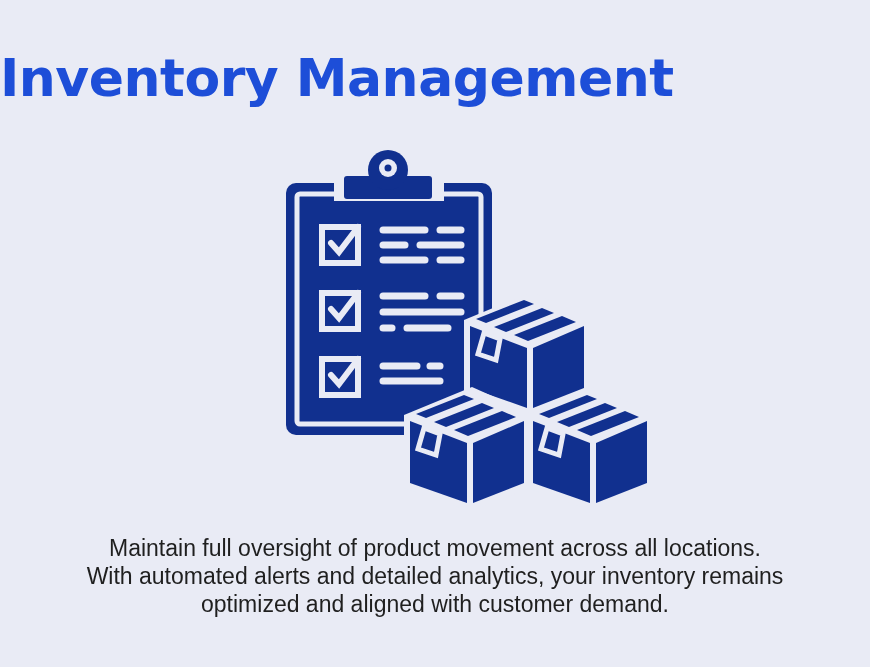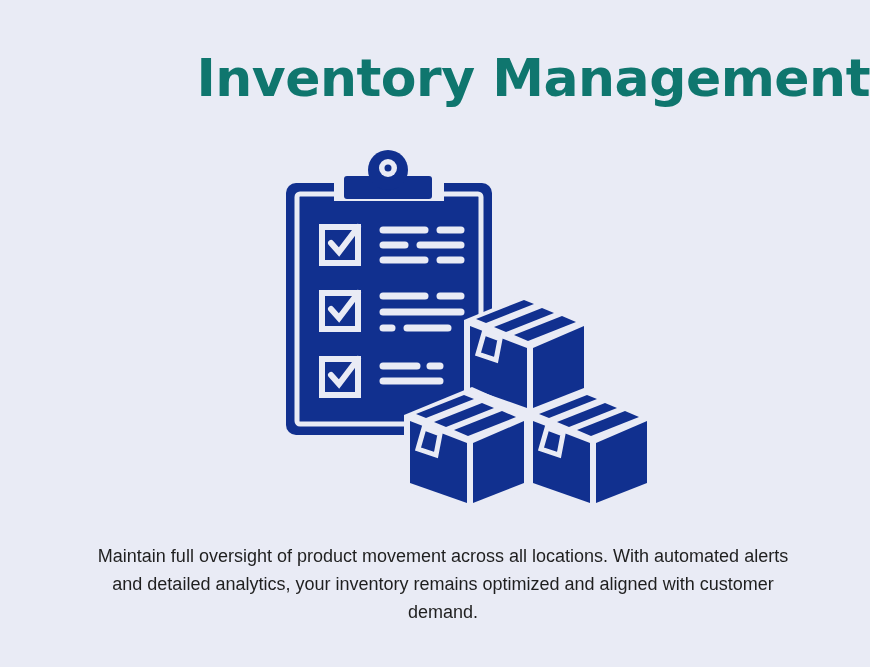--- a/index.html
+++ b/index.html
@@ -4,35 +4,35 @@
 <style>
   html, body { margin: 0; padding: 0; }
   body {
     width: 870px; height: 667px; overflow: hidden;
     background: #e9ebf5;
     font-family: "Liberation Sans", sans-serif;
     position: relative;
   }
   .title {
     position: absolute; left: 0; top: 48px; width: 870px;
-    text-align: right;
+    text-align: left;
     font-family: "DejaVu Sans", sans-serif;
     font-weight: bold; font-size: 52px; letter-spacing: -0.5px;
-    color: #0f766e;
+    color: #1d4ed8;
     margin: 0;
   }
   .illustration {
     position: absolute; left: 280px; top: 148px;
     width: 370px; height: 360px;
   }
   .desc {
     position: absolute; left: 85px; top: 534px; width: 700px;
     text-align: center; color: #1f1f1f;
-    font-size: 18px; line-height: 28px;
-    margin: 8px;
+    font-size: 23px; line-height: 28px;
+    margin: 0;
   }
 </style>
 </head>
 <body>
 
 <h1 class="title">Inventory Management</h1>
 
 <div class="illustration">
   <svg width="370" height="360" viewBox="280 148 370 360" xmlns="http://www.w3.org/2000/svg">
     <g>

